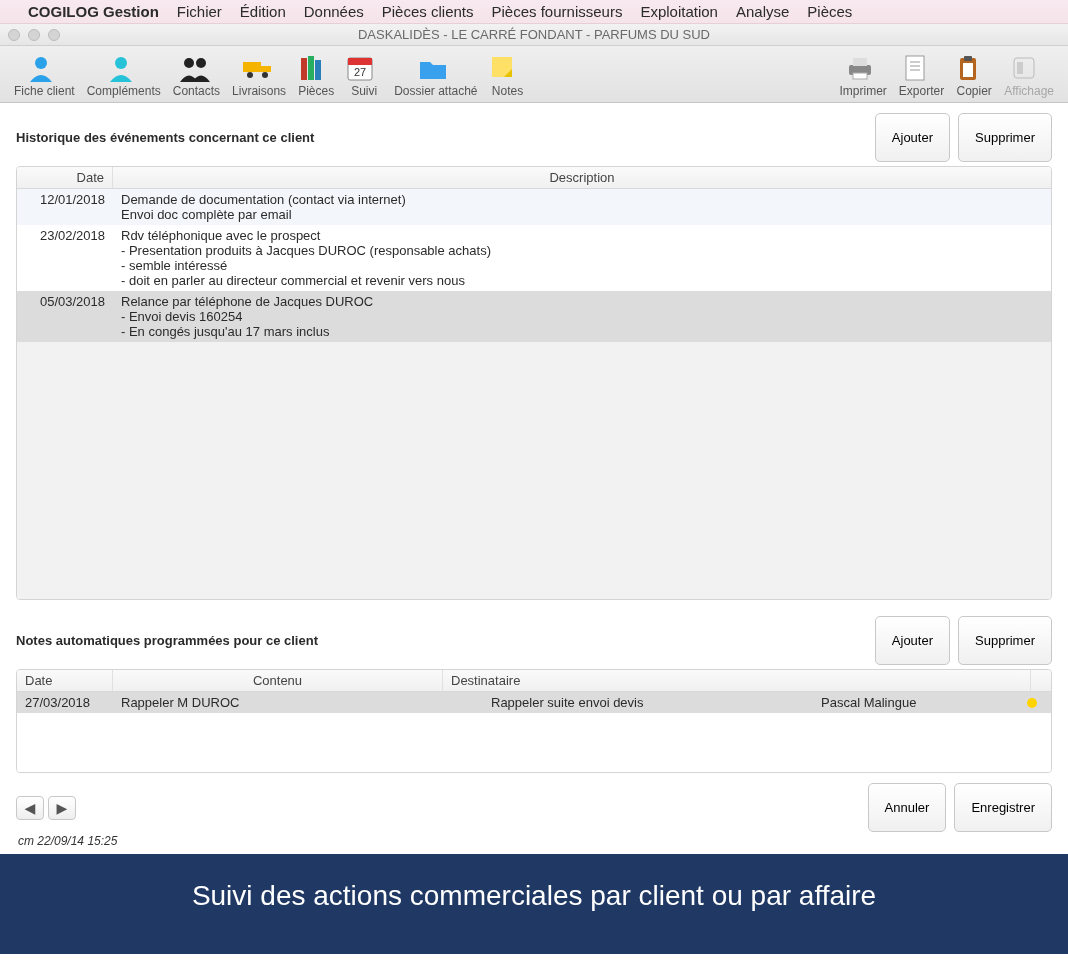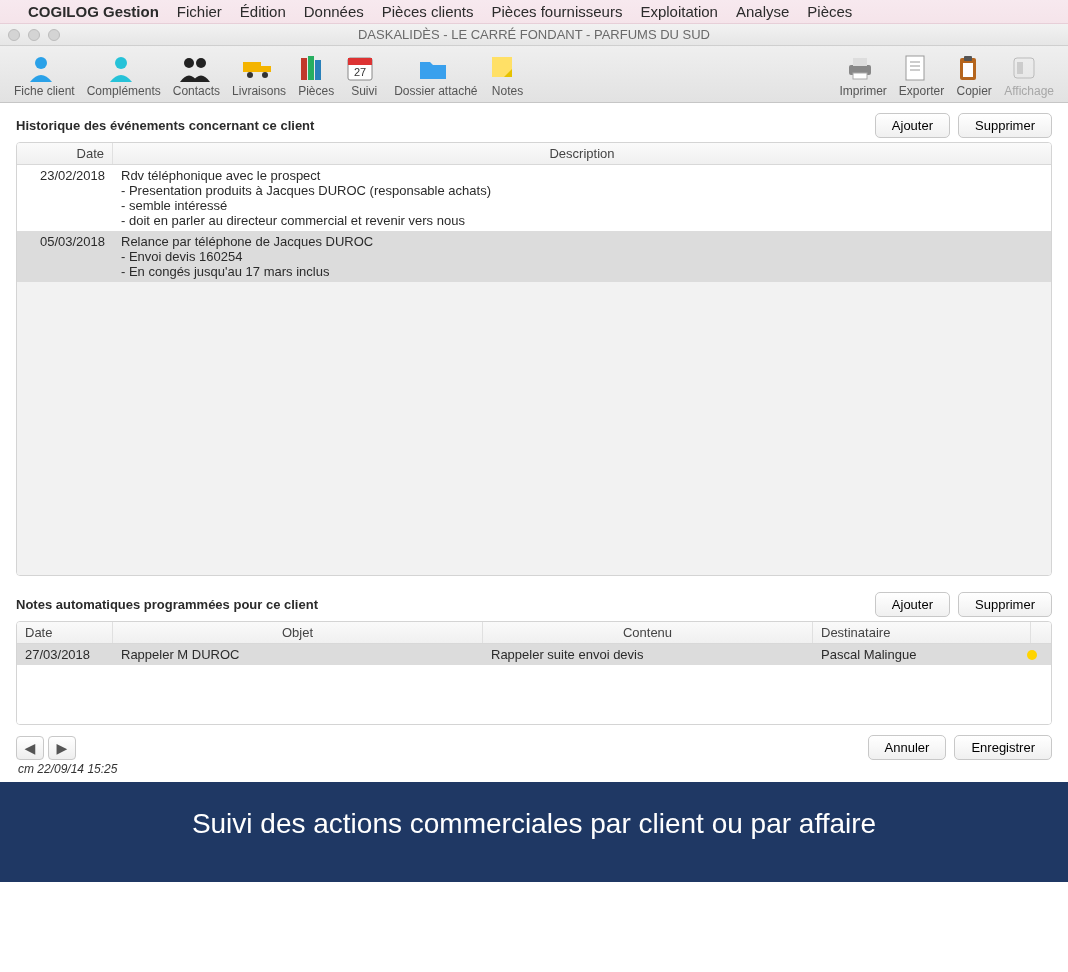--- a/index.html
+++ b/index.html
@@ -58,21 +58,21 @@
   .content { padding: 10px 16px 0 16px; }
   .section-header {
     display: flex; align-items: center; margin-bottom: 4px;
   }
   .section-title { font-weight: 700; font-size: 13px;}
   .header-buttons { margin-left: auto; display:flex; gap:8px; }
   .mac-button {
     background: linear-gradient(#ffffff, #f0f0f0);
     border: 1px solid #c8c8c8;
     border-radius: 5px;
-    padding: 4px 16px;
+    padding: 16px 16px;
     font-size: 13px;
     cursor: pointer;
   }
   .table {
     border: 1px solid #d4d4d4;
     border-radius: 4px;
     overflow: hidden;
     background: #fff;
   }
   .table-head {
@@ -278,20 +278,25 @@
       <button class="mac-button">Ajouter</button>
       <button class="mac-button">Supprimer</button>
     </div>
   </div>
   <div class="table events">
     <div class="table-head">
       <div class="th col-date">Date</div>
       <div class="th" style="flex:1">Description</div>
     </div>
     <div class="table-body-events" id="events-body">
+        <div class="tr blue">
+          <div class="td col-date">12/01/2018</div>
+          <div class="td col-desc">Demande de documentation (contact via internet)
+Envoi doc complète par email</div>
+        </div>
         <div class="tr white">
           <div class="td col-date">23/02/2018</div>
           <div class="td col-desc">Rdv téléphonique avec le prospect
 - Presentation produits à Jacques DUROC (responsable achats)
 - semble intéressé
 - doit en parler au directeur commercial et revenir vers nous</div>
         </div>
         <div class="tr sel">
           <div class="td col-date">05/03/2018</div>
           <div class="td col-desc">Relance par téléphone de Jacques DUROC
@@ -306,21 +311,20 @@
   <div class="section-header">
     <div class="section-title">Notes automatiques programmées pour ce client</div>
     <div class="header-buttons">
       <button class="mac-button">Ajouter</button>
       <button class="mac-button">Supprimer</button>
     </div>
   </div>
   <div class="table notes">
     <div class="table-head">
       <div class="th col-date">Date</div>
-      <div class="th col-objet">Objet</div>
       <div class="th col-contenu">Contenu</div>
       <div class="th col-dest">Destinataire</div>
       <div class="th" style="width:20px"></div>
     </div>
     <div class="table-body-notes" id="notes-body">
         <div class="tr sel">
           <div class="td col-date">27/03/2018</div>
           <div class="td col-objet">Rappeler M DUROC</div>
           <div class="td col-contenu">Rappeler suite envoi devis</div>
           <div class="td col-dest">

